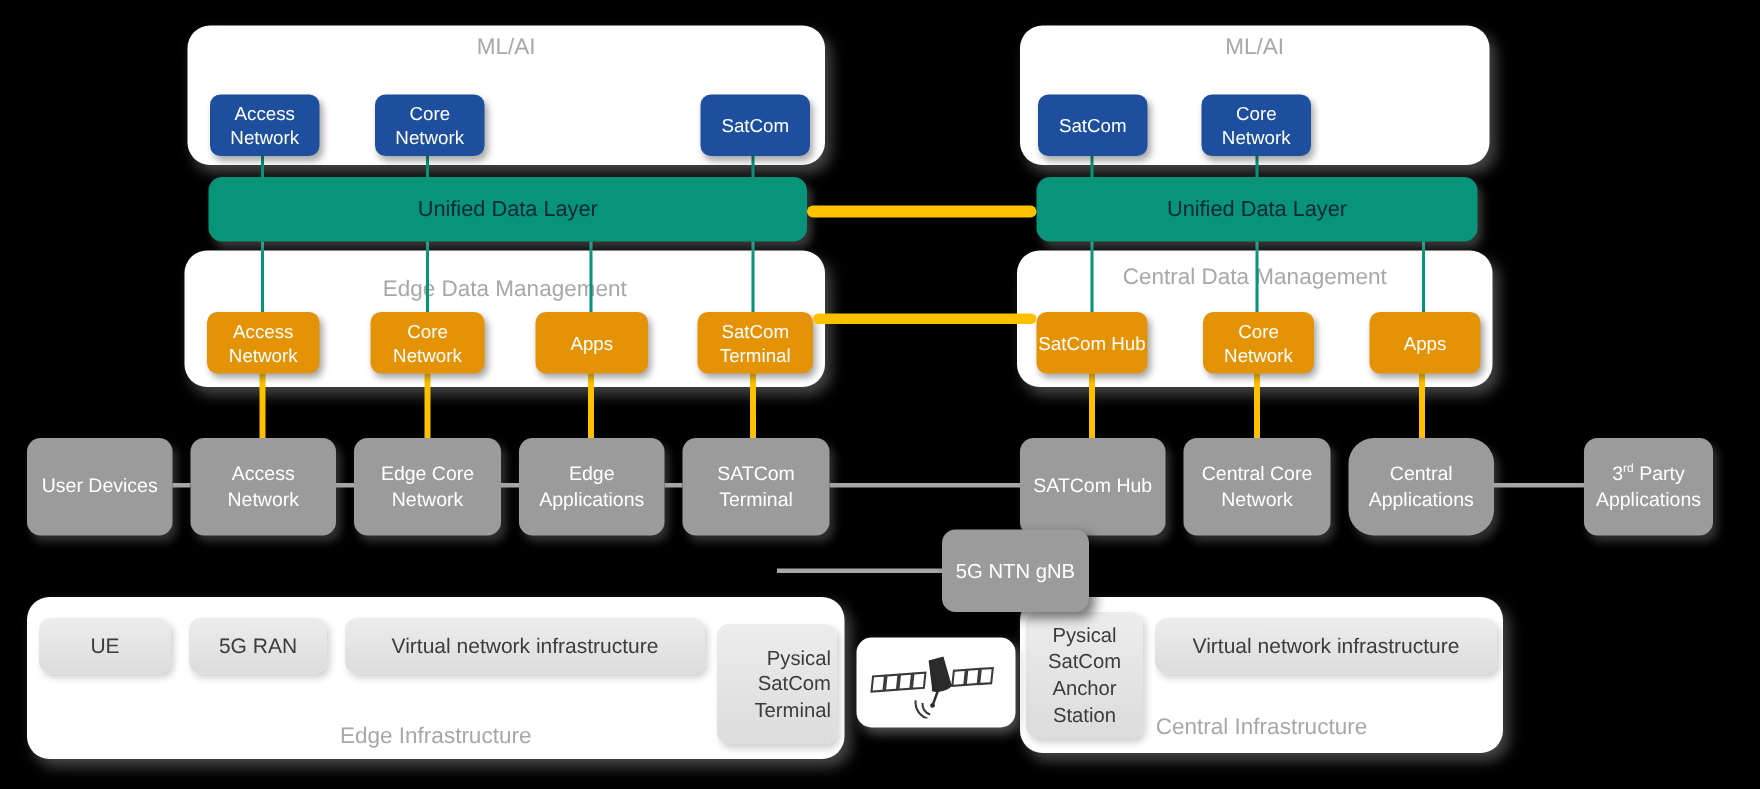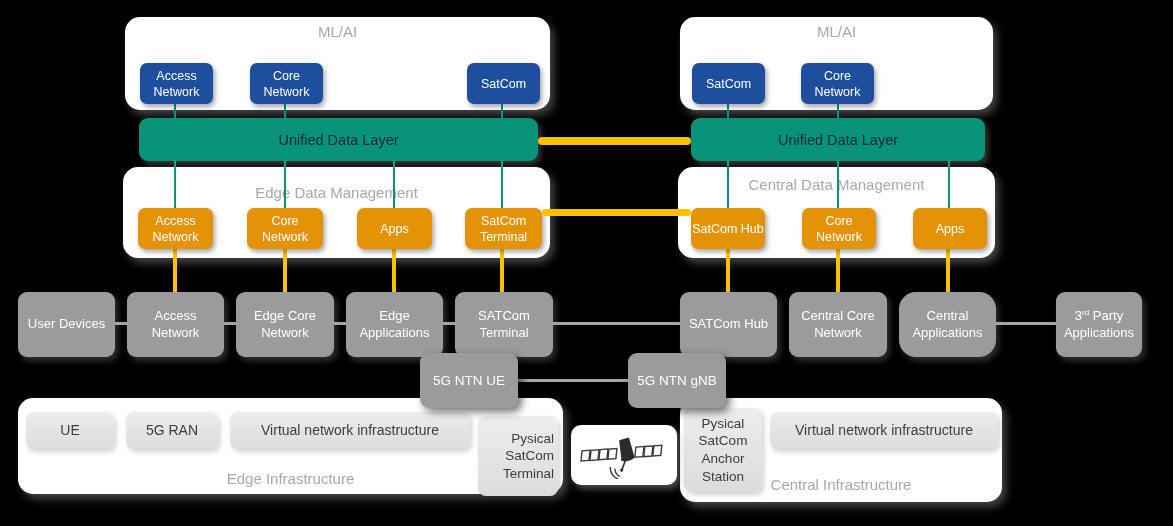--- a/index.html
+++ b/index.html
@@ -126,24 +126,23 @@
   <div class="gbox" style="left:236px;width:98px;">Edge Core Network</div>
   <div class="gbox" style="left:346px;width:97px;">Edge Applications</div>
   <div class="gbox" style="left:455px;width:98px;">SATCom Terminal</div>
   <div class="gbox" style="left:680px;width:97px;">SATCom Hub</div>
   <div class="gbox" style="left:789px;width:98px;">Central Core Network</div>
   <div class="gbox" style="left:899px;width:97px;border-radius:17px;">Central Applications</div>
   <div class="gbox" style="left:1056px;width:86px;">
     <span><span>3</span><sup>rd</sup><span> Party Applications</span></span>
   </div>
 
-  <div class="ntn" style="left:420px;width:98px;">5G NTN UE</div>
   <div class="ntn" style="left:628px;width:98px;">5G NTN gNB</div>
 
-  <div class="panel" style="left:18px;top:398px;width:545px;height:96px;">
+  <div class="panel" style="left:18px;top:398px;width:545px;height:108px;">
     <div class="litebox" style="left:8px;top:14px;width:88px;height:37px;">UE</div>
     <div class="litebox" style="left:108px;top:14px;width:92px;height:37px;">5G RAN</div>
     <div class="litebox" style="left:212px;top:14px;width:240px;height:37px;">Virtual network infrastructure</div>
     <div class="litebox" style="left:460px;top:18px;width:80px;height:80px;font-size:13.5px;text-align:right;">Pysical SatCom Terminal</div>
     <div class="infra-title" style="bottom:7px;">Edge Infrastructure</div>
   </div>
 
   <div class="panel" style="left:680px;top:398px;width:322px;height:104px;">
     <div class="litebox" style="left:4px;top:10px;width:78px;height:84px;font-size:13.5px;z-index:5;">Pysical SatCom Anchor Station</div>
     <div class="litebox" style="left:90px;top:14px;width:228px;height:37px;">Virtual network infrastructure</div>

